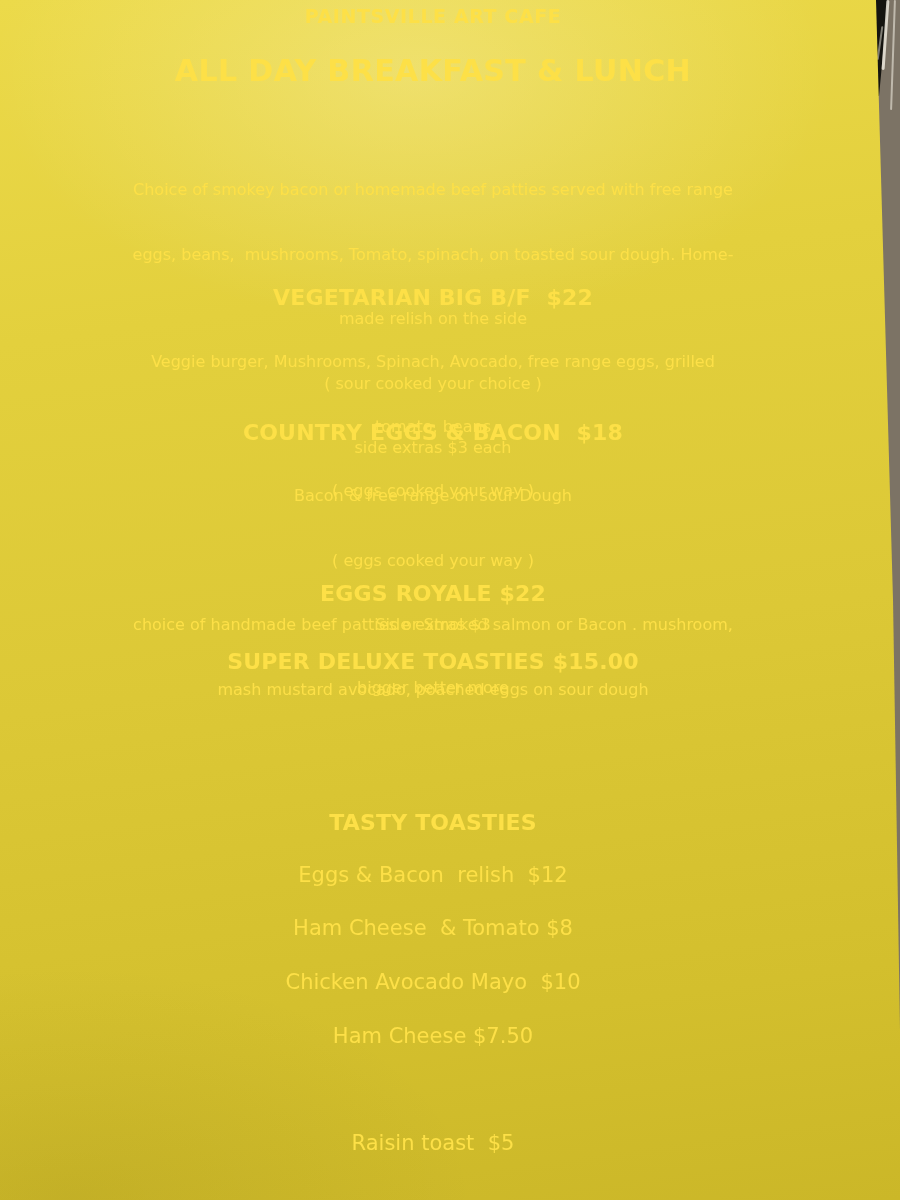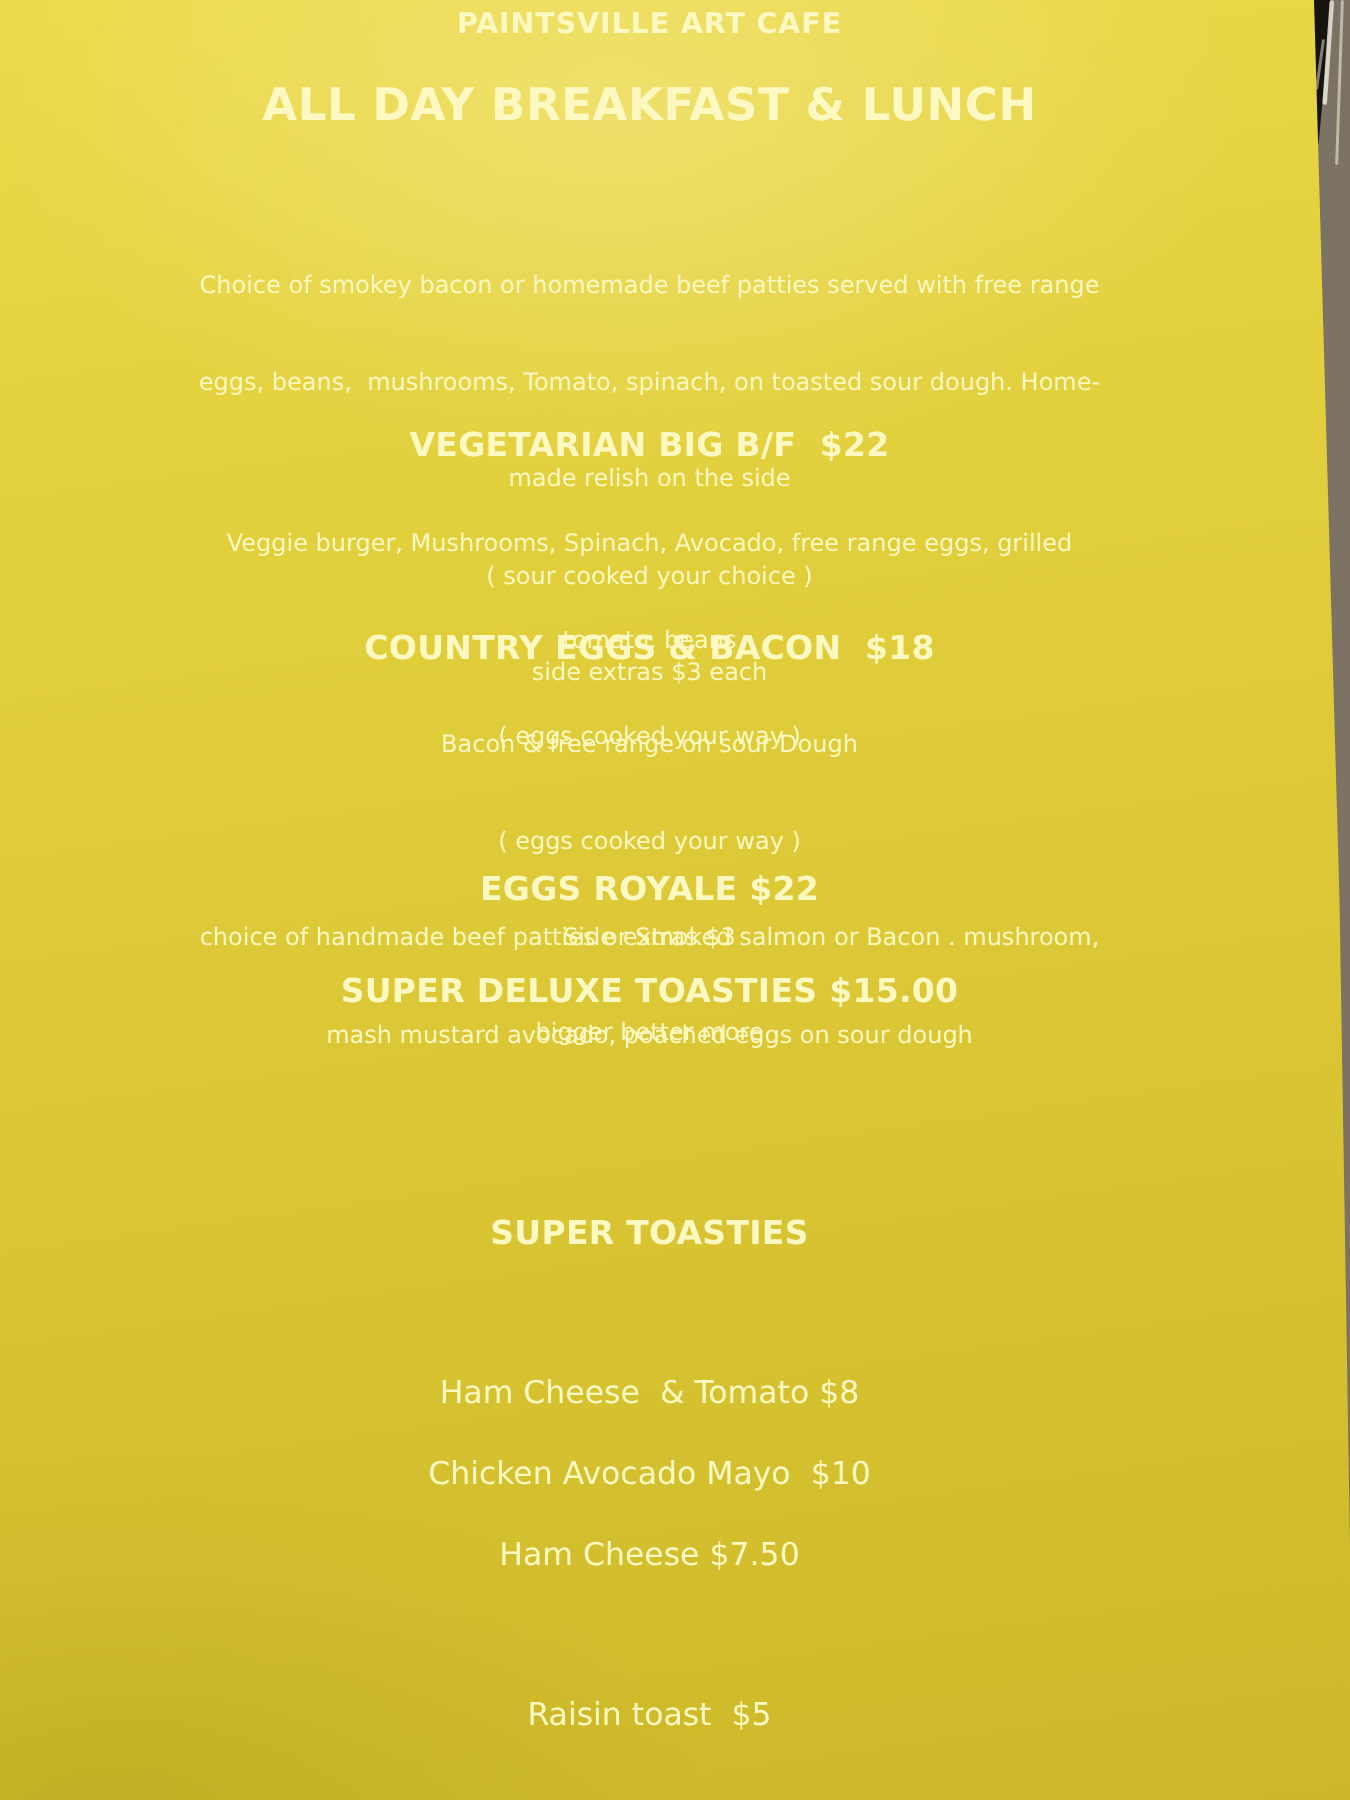--- a/index.html
+++ b/index.html
@@ -27,21 +27,21 @@
     position: absolute; inset: 0; z-index: 3;
     clip-path: polygon(0 0, 876px 0, 893px 600px, 900px 1030px, 900px 1200px, 0 1200px);
     background:
       radial-gradient(ellipse 700px 420px at 46% 6%, rgba(255,250,210,0.28), rgba(255,250,210,0) 60%),
       radial-gradient(ellipse 620px 360px at 8% 100%, rgba(90,75,0,0.10), rgba(90,75,0,0) 65%),
       linear-gradient(172deg, #ecda4a 0%, #e3d03d 26%, #dcc836 54%, #d3bf2d 82%, #cbb728 100%);
   }
 
   .content {
     position: absolute; inset: 0; z-index: 4;
-    color: #fef9c3;
+    color: #fde047;
   }
   .abs {
     position: absolute; left: 2px; width: 862px;
     text-align: center;
     white-space: pre-wrap;
   }
   .title    { font-size: 19px; font-weight: bold; letter-spacing: .6px; line-height: 25px; }
   .subtitle { font-size: 30px; font-weight: bold; letter-spacing: .4px; line-height: 27px; }
   .heading  { font-size: 22px; font-weight: bold; letter-spacing: .2px; line-height: 27px; margin: 0; }
   .body     { font-size: 16px; font-weight: normal; line-height: 26.5px; margin: 0; }
@@ -87,19 +87,20 @@
 
   <h2 class="abs heading" style="top:580px">EGGS ROYALE $22</h2>
   <div class="abs" style="top:574px">
     <p class="body">choice of handmade beef patties or Smoked salmon or Bacon . mushroom,</p>
     <p class="body">mash mustard avocado, poached eggs on sour dough</p>
   </div>
 
   <h2 class="abs heading" style="top:648px">SUPER DELUXE TOASTIES $15.00</h2>
   <div class="abs body" style="top:675px">bigger better more</div>
 
-  <h2 class="abs heading" style="top:809px">SUPER TOASTIES</h2>
+  <h2 class="abs heading" style="top:809px">TASTY TOASTIES</h2>
+  <div class="abs item" style="top:862px">Eggs &amp; Bacon  relish  $12</div>
   <div class="abs item" style="top:915px">Ham Cheese  &amp; Tomato $8</div>
   <div class="abs item" style="top:969px">Chicken Avocado Mayo  $10</div>
   <div class="abs item" style="top:1023px">Ham Cheese $7.50</div>
   <div class="abs item" style="top:1130px">Raisin toast  $5</div>
 
 </div>
 
 </body></html>

